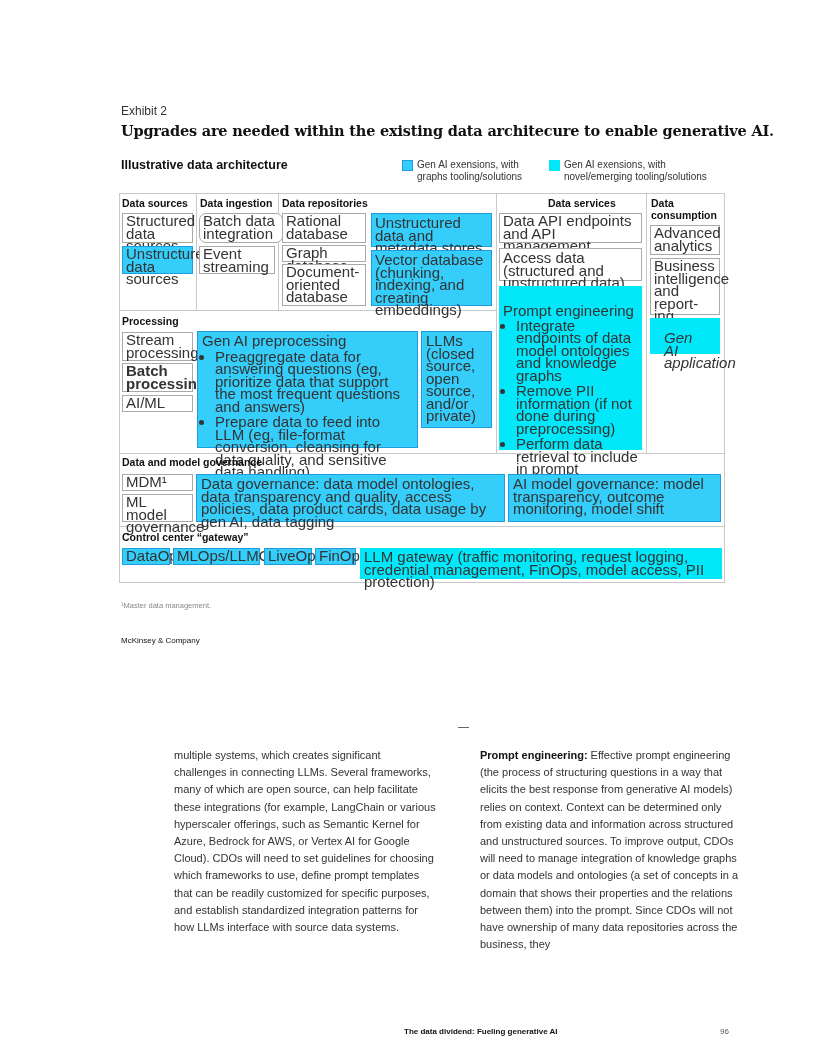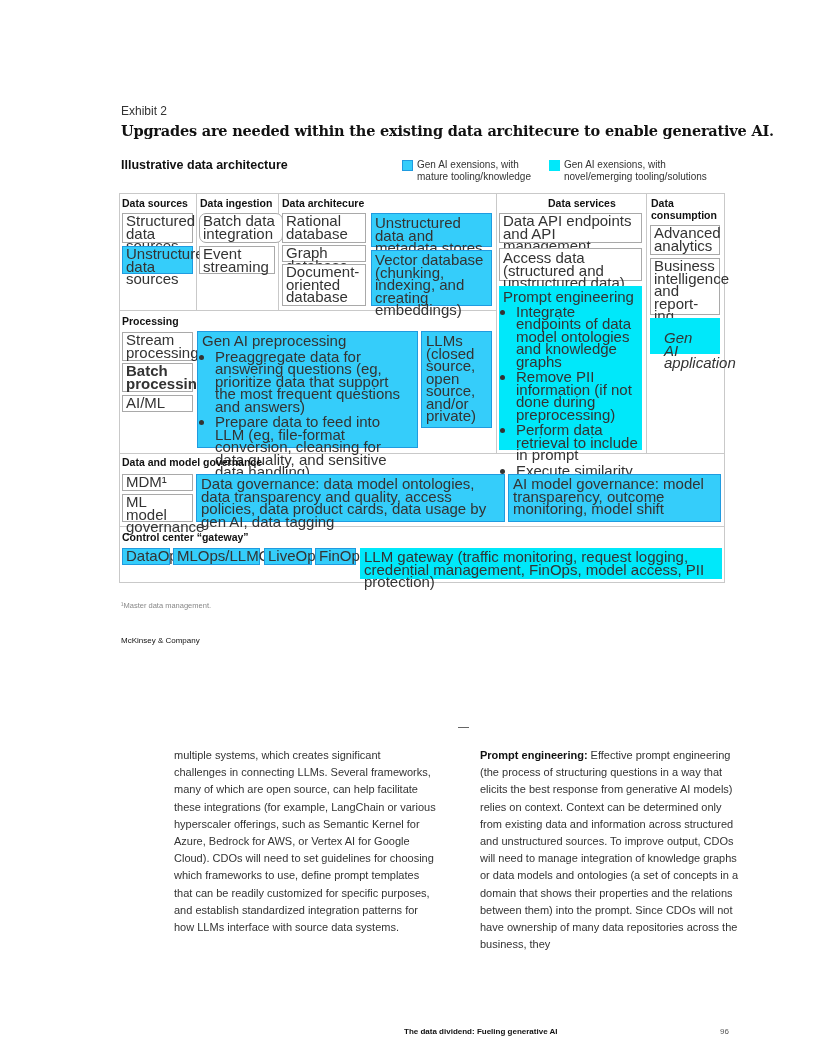--- a/index.html
+++ b/index.html
@@ -41,21 +41,21 @@
 <body>
 
 <div class="abs exhibit-label">Exhibit 2</div>
 <div class="abs exhibit-title">Upgrades are needed within the existing data architecure to enable generative AI.</div>
 <div class="abs arch-title">Illustrative data architecture</div>
 
 <div class="abs legend-item" style="left:402px;">
   <div class="legend-swatch sw-mature"></div>
   <div>
       <div>Gen AI exensions, with</div>
-      <div>mature tooling/knowledge</div>
+      <div>graphs tooling/solutions</div>
     </div>
 </div>
 <div class="abs legend-item" style="left:549px;">
   <div class="legend-swatch sw-novel"></div>
   <div>
       <div>Gen AI exensions, with</div>
       <div>novel/emerging tooling/solutions</div>
     </div>
 </div>
 
@@ -70,31 +70,31 @@
 <div class="abs hline" style="left:119px; top:526px; width:606px;"></div>
 
 <div class="abs hdr" style="left:122px; top:197px;">Data sources</div>
 <div class="abs box plain" style="left:122px; top:213px; width:71px; height:30px;">Structured data sources</div>
 <div class="abs box mature" style="left:122px; top:246px; width:71px; height:28px;">Unstructured data sources</div>
 
 <div class="abs hdr" style="left:200px; top:197px;">Data ingestion</div>
 <div class="abs box plain" style="left:199px; top:213px; width:84px; height:30px;border-radius:7px;">Batch data integration</div>
 <div class="abs box plain" style="left:199px; top:246px; width:76px; height:28px;">Event streaming</div>
 
-<div class="abs hdr" style="left:282px; top:197px;">Data architecure</div>
+<div class="abs hdr" style="left:282px; top:197px;">Data repositories</div>
 <div class="abs box plain" style="left:282px; top:213px; width:84px; height:30px;">Rational database</div>
 <div class="abs box plain" style="left:282px; top:245px; width:84px; height:17px;">Graph database</div>
 <div class="abs box plain" style="left:282px; top:264px; width:84px; height:42px;">Document-oriented database</div>
 <div class="abs box mature" style="left:371px; top:213px; width:121px; height:34px; padding-top:3px;">Unstructured data and metadata stores</div>
 <div class="abs box mature" style="left:371px; top:250px; width:121px; height:56px; padding-top:3px;">Vector database (chunking, indexing, and creating embeddings)</div>
 
 <div class="abs hdr" style="left:500px; top:197px;margin-left:48px;">Data services</div>
 <div class="abs box plain" style="left:499px; top:213px; width:143px; height:30px;">Data API endpoints and API management</div>
 <div class="abs box plain" style="left:499px; top:248px; width:143px; height:33px; padding-top:3px;">Access data (structured and unstructured data)</div>
-<div class="abs box novel" style="left:499px; top:286px; width:143px; height:164px; padding:5px 4px;">
+<div class="abs box novel" style="left:499px; top:286px; width:143px; height:164px; padding:19px 4px;">
   <div>Prompt engineering</div>
   <ul style="margin-top:2px;">
     <li>Integrate endpoints of data model ontologies and knowledge graphs</li>
     <li>Remove PII information (if not done during preprocessing)</li>
     <li>Perform data retrieval to include in prompt</li>
     <li>Execute similarity search against vector database</li>
   </ul>
 </div>
 
 <div class="abs hdr" style="left:651px; top:197px; width:70px;">Data consumption</div>

